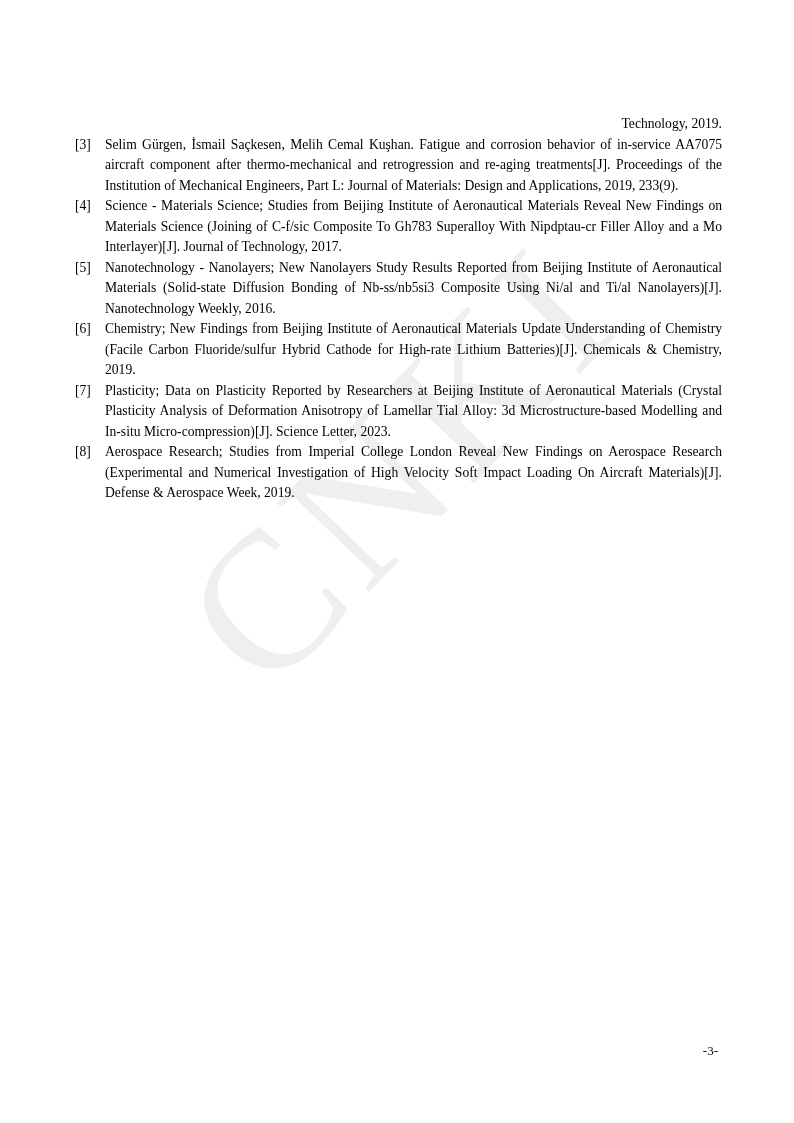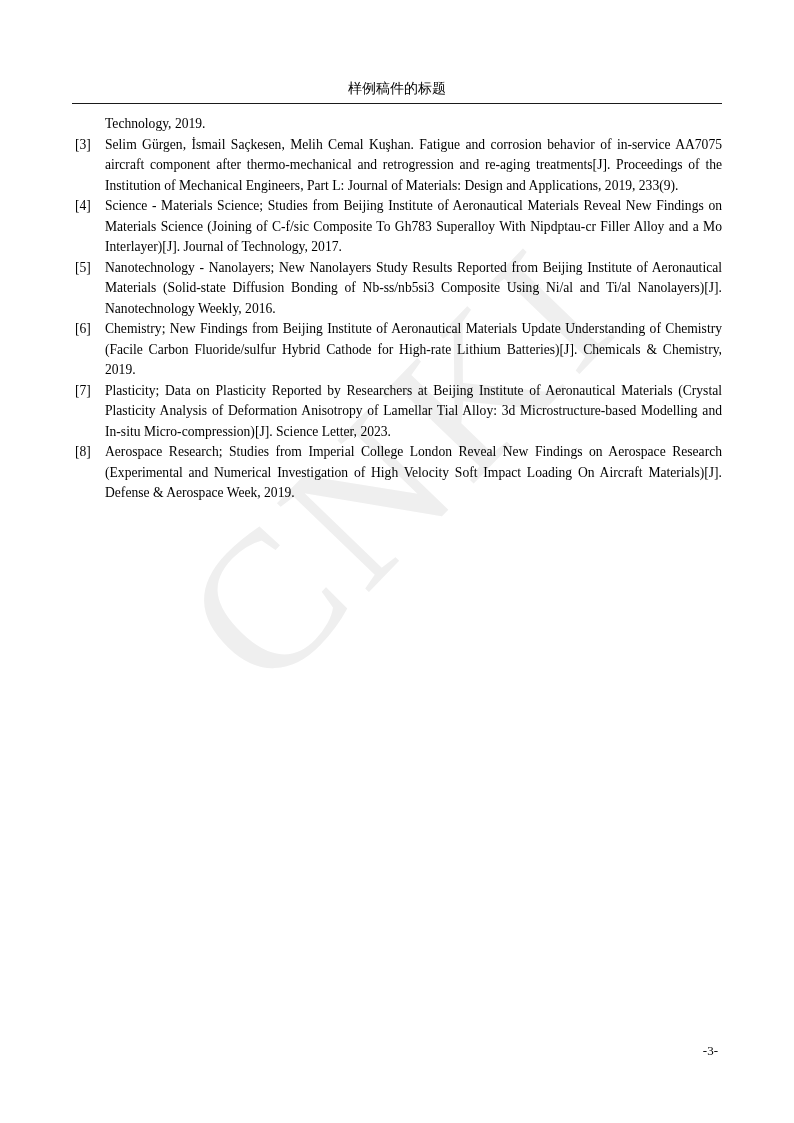--- a/index.html
+++ b/index.html
@@ -47,21 +47,22 @@
   .content {
     position: absolute;
     left: 75px;
     right: 72px;
     top: 114px;
     font-size: 13.6px;
     line-height: 20.5px;
     z-index: 1;
   }
   .continuation {
-    margin-left: 30px;
+    margin-left: 14px;
+    text-align: right;
   }
   .ref-row {
     display: flex;
   }
   .ref-marker {
     flex: 0 0 30px;
     width: 30px;
   }
   .ref-body {
     flex: 1 1 auto;
@@ -75,23 +76,20 @@
     z-index: 1;
   }
 </style>
 </head>
 <body>
 
 <div class="page">
 
   <div class="watermark" style="color: rgb(239, 239, 239);">CNKI</div>
 
-  <div class="header">
-    <span>样例稿件的标题</span>
-  </div>
 
   <div class="content">
 
     <div class="continuation">Technology, 2019.</div>
 
     <div class="ref-row">
       <span class="ref-marker">[3]</span>
       <span class="ref-body">Selim Gürgen, İsmail Saçkesen, Melih Cemal Kuşhan. Fatigue and corrosion behavior of in-service AA7075 aircraft component after thermo-mechanical and retrogression and re-aging treatments[J]. Proceedings of the Institution of Mechanical Engineers, Part L: Journal of Materials: Design and Applications, 2019, 233(9).</span>
     </div>
 

